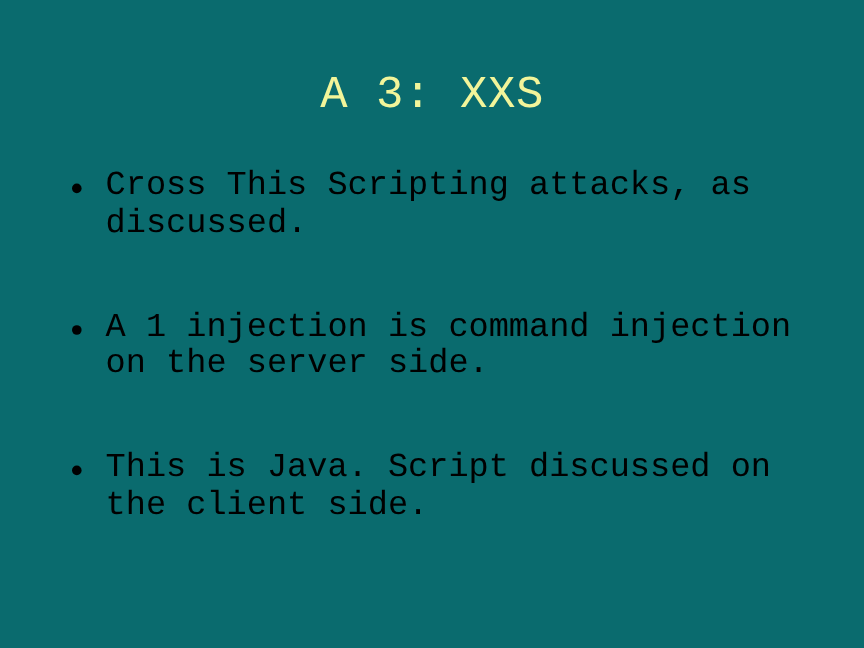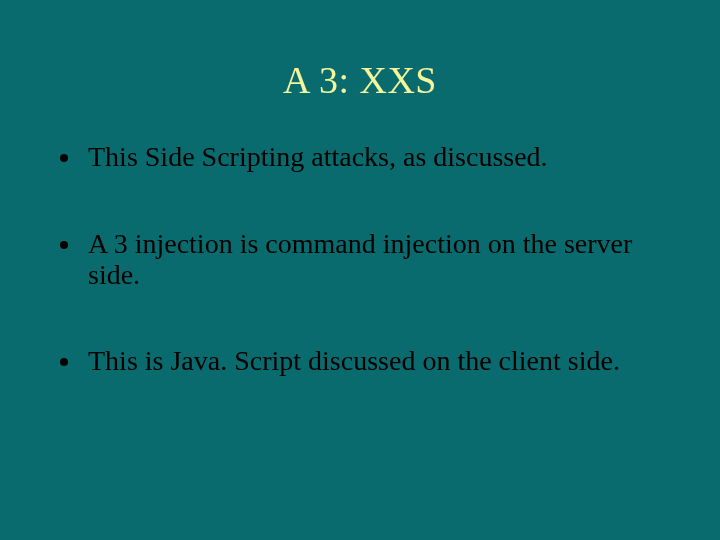--- a/index.html
+++ b/index.html
@@ -7,21 +7,21 @@
     padding: 0;
     width: 720px;
     height: 540px;
     overflow: hidden;
   }
   .slide {
     width: 720px;
     height: 540px;
     background: #0a6b6e;
     box-sizing: border-box;
-    font-family: Liberation Serif, serif;
+    font-family: Liberation Mono, monospace;
     position: relative;
   }
   .title {
     color: #f2f59a;
     font-size: 38px;
     font-weight: 400;
     text-align: center;
     padding-top: 58px;
     padding-bottom: 40px;
     letter-spacing: 0.5px;
@@ -52,24 +52,24 @@
   }
 </style>
 </head>
 <body>
 
 <div class="slide">
   <div class="title">A 3: XXS</div>
   <div class="body">
     <div class="bullet">
       <span class="dot"></span>
-      <span class="text">This Side Scripting attacks, as discussed.</span>
+      <span class="text">Cross This Scripting attacks, as discussed.</span>
     </div>
     <div class="bullet">
       <span class="dot"></span>
-      <span class="text">A 3 injection is command injection on the server side.</span>
+      <span class="text">A 1 injection is command injection on the server side.</span>
     </div>
     <div class="bullet">
       <span class="dot"></span>
       <span class="text">This is Java. Script discussed on the client side.</span>
     </div>
   </div>
 </div>
 
 </body></html>

